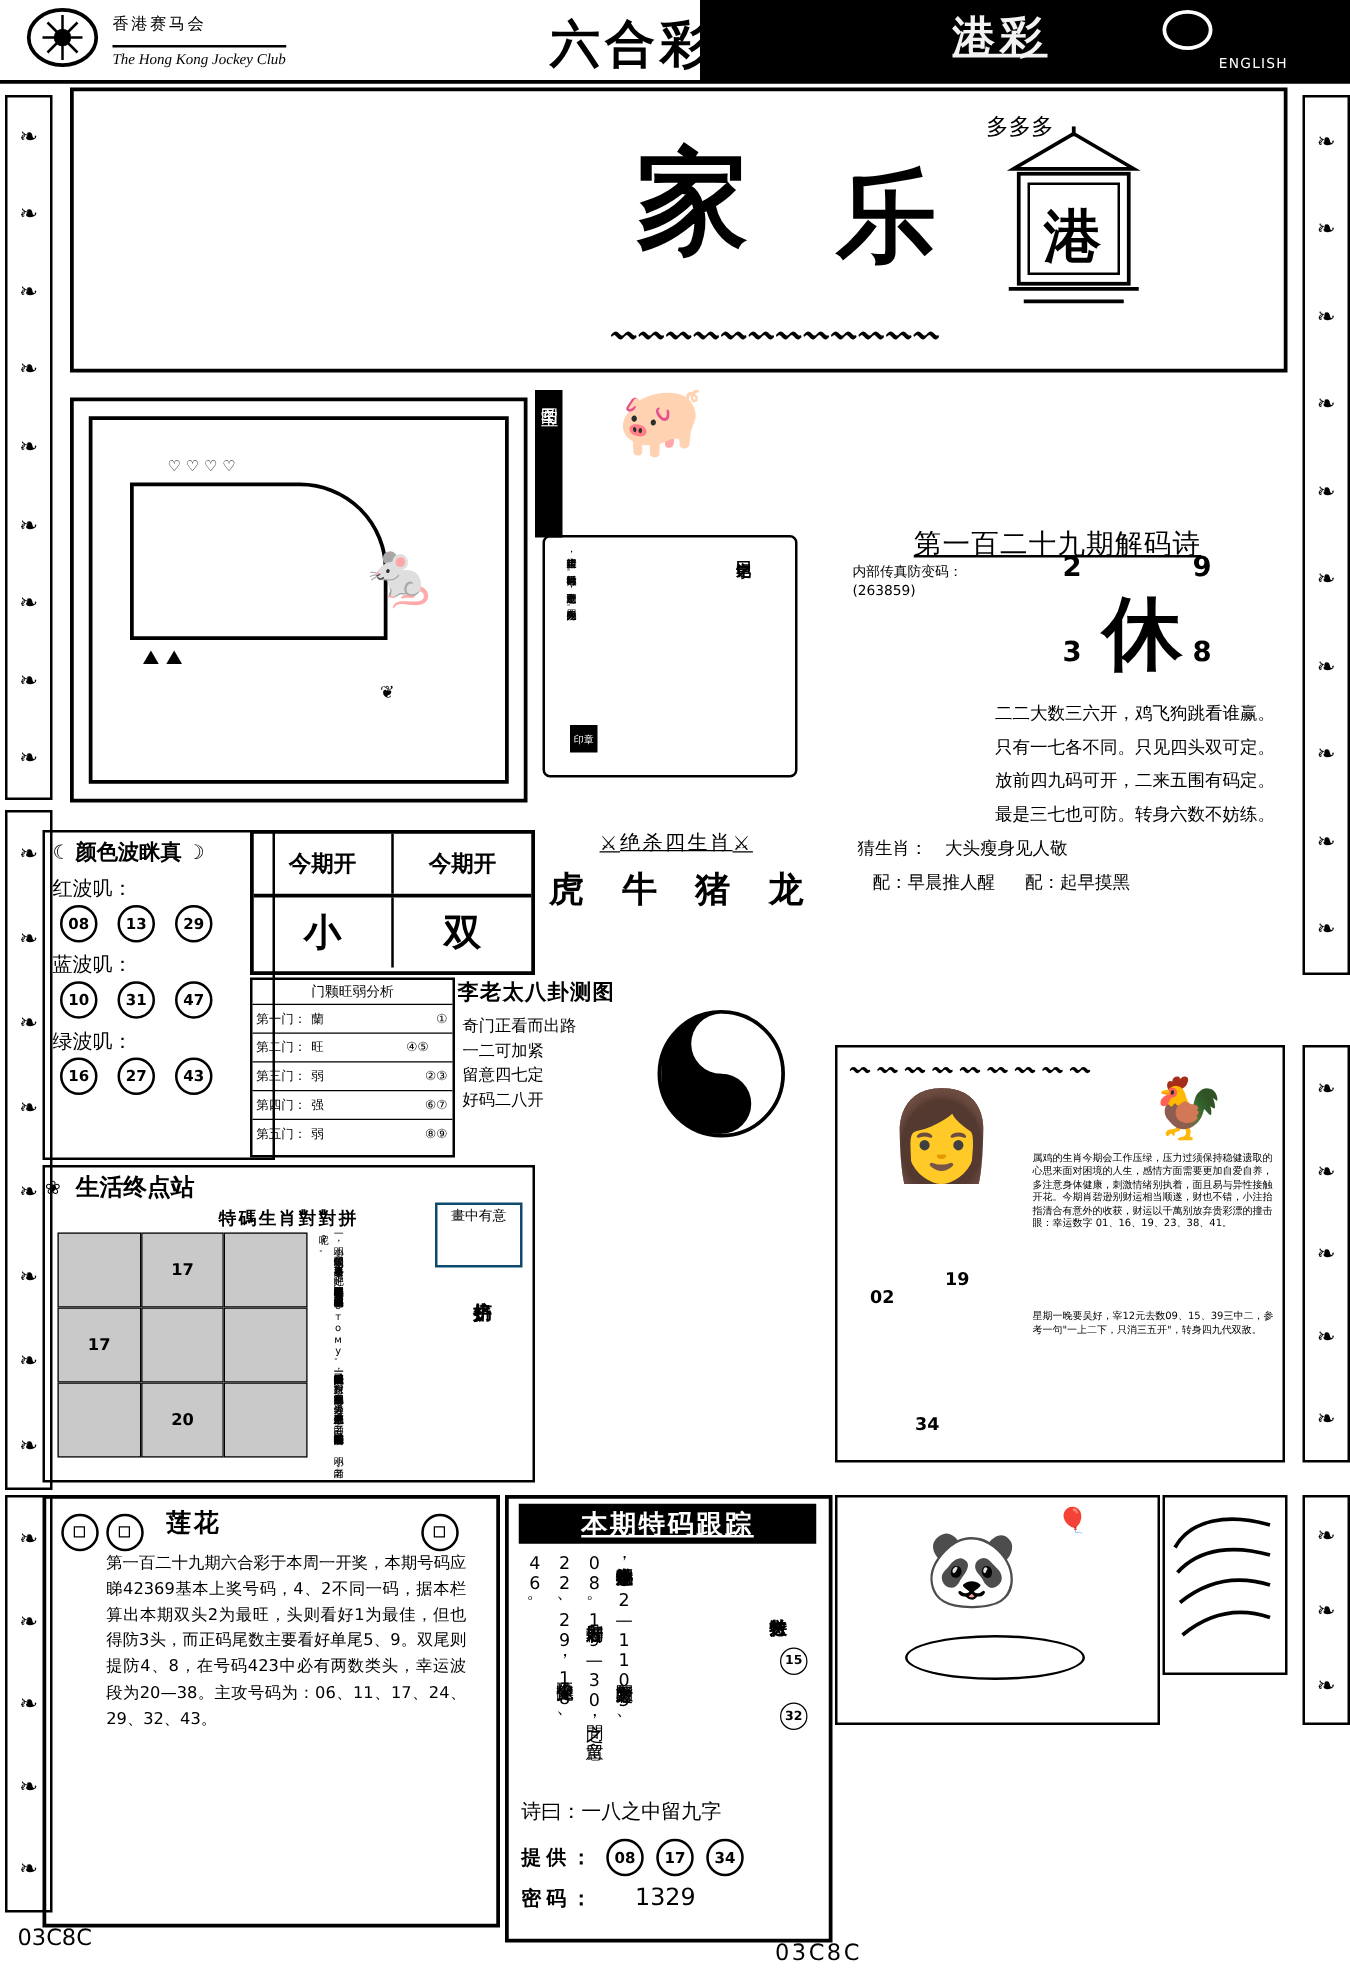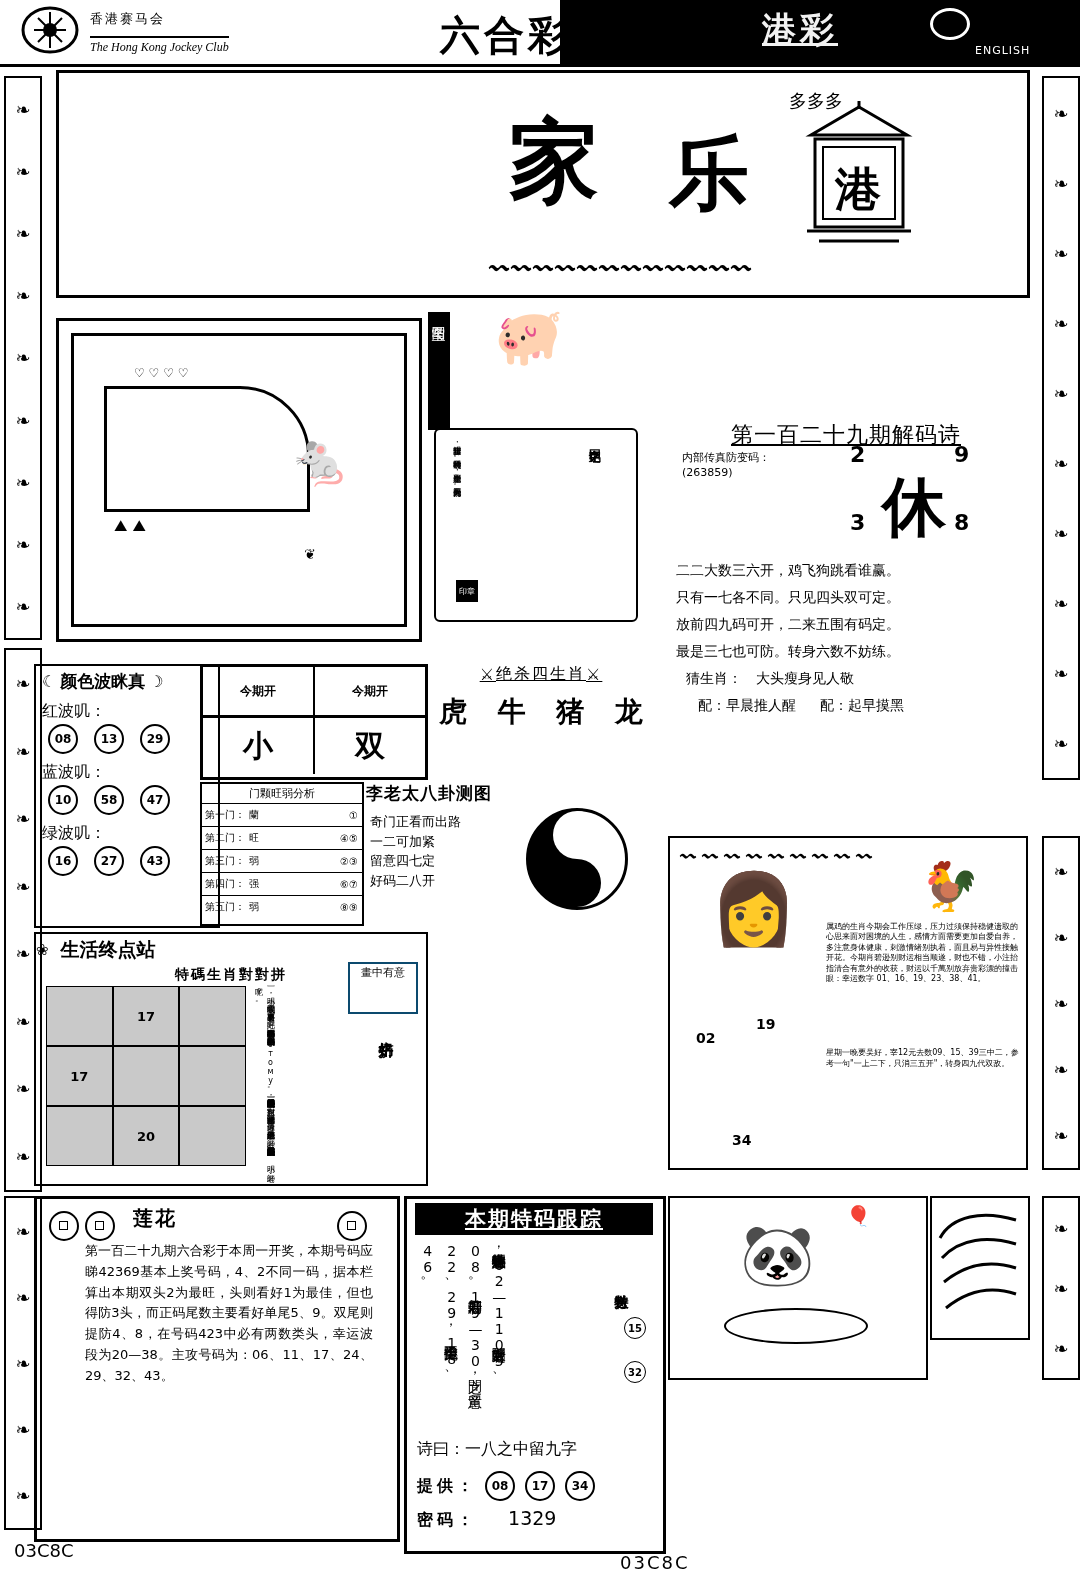--- a/index.html
+++ b/index.html
@@ -61,29 +61,29 @@
   #vert-title{position:absolute;left:4px;top:12px;height:110px;}
   
   #panel-poem{left:668px;top:372px;width:356px;height:400px;}
   #poem-title{position:absolute;left:6px;top:0;width:344px;height:44px;font-size:34px;font-weight:bold;letter-spacing:3px;}
   #poem-sub{position:absolute;left:6px;top:48px;width:344px;font-size:22px;letter-spacing:1px;}
   #poem-fax{position:absolute;left:14px;top:78px;font-size:11px;line-height:1.4;}
   #poem-big{position:absolute;left:190px;top:74px;width:110px;height:92px;}
   #bigchar{font-size:64px;font-weight:bold;}
   .cnum{position:absolute;font-size:22px;font-weight:bold;}
   #poem-lines{position:absolute;left:8px;top:190px;width:344px;}
-  .pline{display:flex;justify-content:flex-start;font-size:14px;margin-bottom:9px;}
+  .pline{display:flex;justify-content:flex-end;font-size:14px;margin-bottom:9px;}
   
   #panel-wave{left:34px;top:664px;width:182px;height:260px;border:2px solid #000;}
   .wave-row{display:flex;align-items:center;margin:8px 0 0 6px;}
   .wave-label{font-size:16px;width:64px;}
   
   #panel-open{left:200px;top:664px;width:222px;height:110px;border:3px solid #000;}
   #panel-open .cellrow{display:flex;height:48px;}
-  #panel-open .cell{flex:1;display:flex;align-items:center;justify-content:center;border-right:2px solid #000;font-size:12px;}
+  #panel-open .cell{flex:1;display:flex;align-items:center;justify-content:center;border-right:2px solid #000;font-size:18px;}
   #panel-open .cell:last-child{border-right:none;}
   #panel-open .big{font-size:30px;font-weight:bold;}
   
   #panel-kill{left:424px;top:664px;width:234px;height:110px;}
   #kill-title{font-size:16px;letter-spacing:2px;}
   #kill-row{display:flex;justify-content:space-around;font-size:28px;font-weight:bold;margin-top:8px;}
   
   #panel-door{left:200px;top:782px;width:160px;height:140px;border:2px solid #000;}
   #door-head{font-size:11px;text-align:center;border-bottom:1px solid #000;padding:2px 0;}
   .door-row{display:flex;align-items:center;border-bottom:1px solid #000;height:22px;font-size:10px;padding-left:3px;}
@@ -308,21 +308,21 @@
     <div style="display:flex;gap:16px;margin-left:12px;margin-top:2px;">
       <span class="circ">08</span>
       <span class="circ">13</span>
       <span class="circ">29</span>
     </div>
     <div class="wave-row">
       <span class="wave-label">蓝波叽：</span>
     </div>
     <div style="display:flex;gap:16px;margin-left:12px;margin-top:2px;">
       <span class="circ">10</span>
-      <span class="circ">58</span>
+      <span class="circ">31</span>
       <span class="circ">47</span>
     </div>
     <div class="wave-row">
       <span class="wave-label">绿波叽：</span>
     </div>
     <div style="display:flex;gap:16px;margin-left:12px;margin-top:2px;">
       <span class="circ">16</span>
       <span class="circ">27</span>
       <span class="circ">43</span>
     </div>
@@ -356,21 +356,21 @@
   <div class="abs" id="panel-door">
     <div id="door-head">门颗旺弱分析</div>
     <div class="door-row">
       <span>第一门：</span>
       <span style="margin-left:4px;">蘭</span>
       <span style="margin-left:auto;margin-right:4px;">①</span>
     </div>
     <div class="door-row">
       <span>第二门：</span>
       <span style="margin-left:4px;">旺</span>
-      <span style="margin-left:auto;margin-right:4px;">
+      <span style="margin-left:auto;margin-right:19px;">
         <span>④</span><span>⑤</span>
       </span>
     </div>
     <div class="door-row">
       <span>第三门：</span>
       <span style="margin-left:4px;">弱</span>
       <span style="margin-left:auto;margin-right:4px;">
         <span>②</span><span>③</span>
       </span>
     </div>

